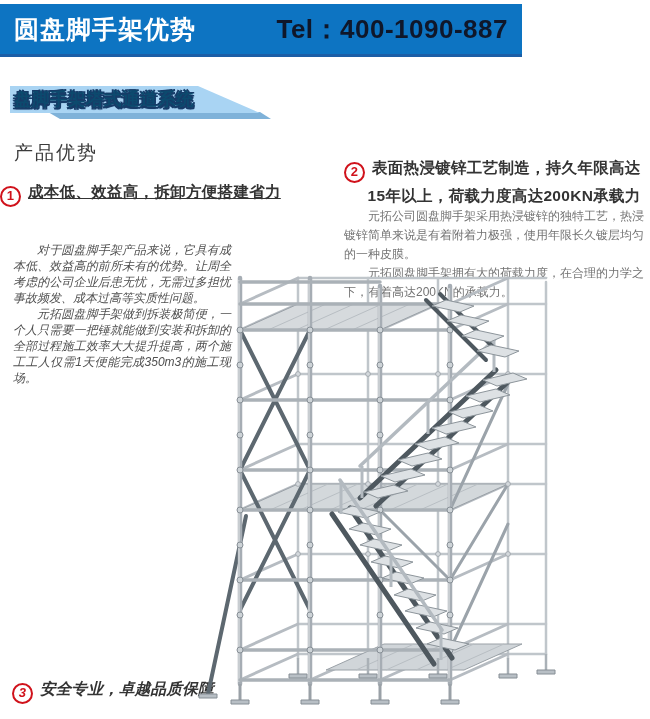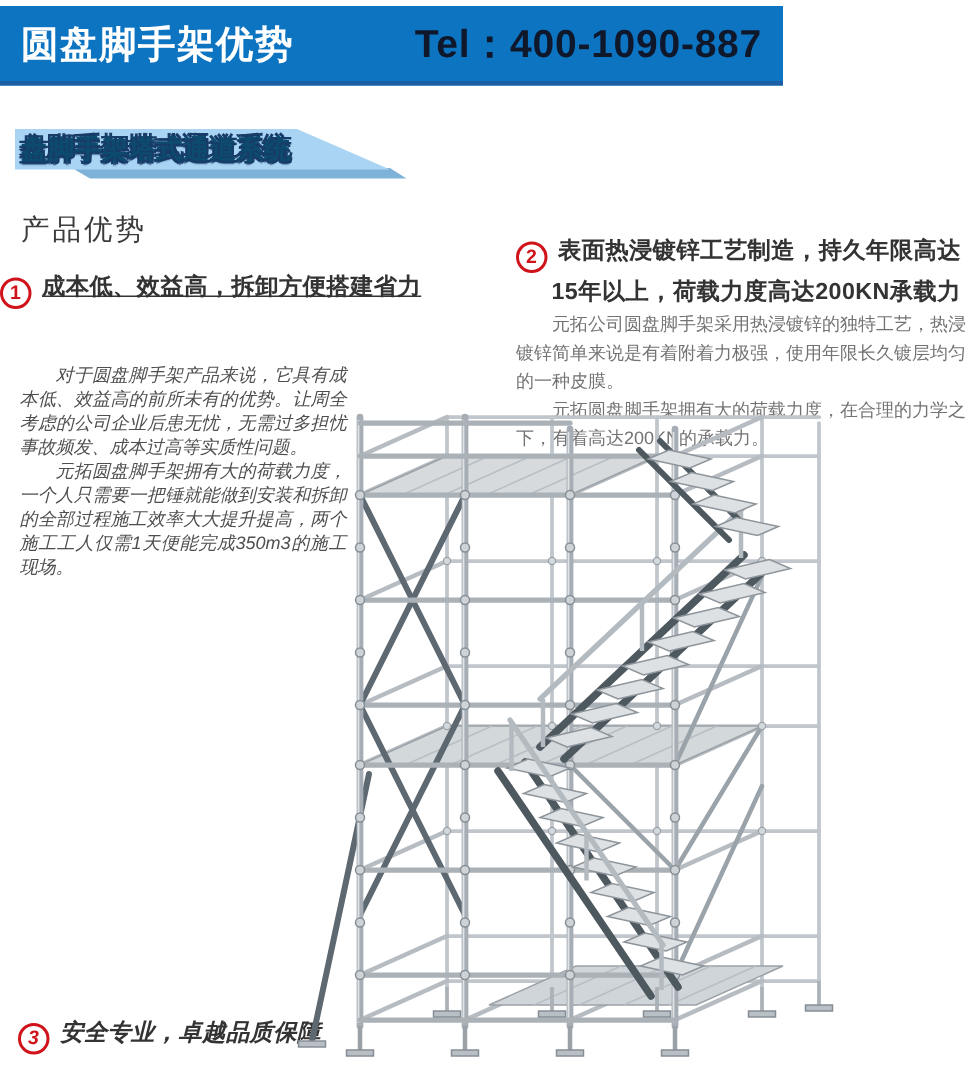--- a/index.html
+++ b/index.html
@@ -66,21 +66,21 @@
     <div><span class="badge">2</span><span>表面热浸镀锌工艺制造，持久年限高达</span></div>
     <div>15年以上，荷载力度高达200KN承载力</div>
   </div>
 
   <div class="adv-head adv3-head">
     <div><span class="badge">3</span><span>安全专业，卓越品质保障</span></div>
   </div>
 
   <div class="col-left">
     <p>对于圆盘脚手架产品来说，它具有成本低、效益高的前所未有的优势。让周全考虑的公司企业后患无忧，无需过多担忧事故频发、成本过高等实质性问题。</p>
-    <p>元拓圆盘脚手架拥有大的荷载力度，一个人只需要一把锤就能做到安装和拆卸的全部过程施工效率大大提升提高，两个施工工人仅需1天便能完成350m3的施工现场。</p>
+    <p>元拓圆盘脚手架做到拆装极简便，一个人只需要一把锤就能做到安装和拆卸的全部过程施工效率大大提升提高，两个施工工人仅需1天便能完成350m3的施工现场。</p>
   </div>
 
   <div class="col-right">
     <p>元拓公司圆盘脚手架采用热浸镀锌的独特工艺，热浸镀锌简单来说是有着附着力极强，使用年限长久镀层均匀的一种皮膜。</p>
     <p>元拓圆盘脚手架拥有大的荷载力度，在合理的力学之下，有着高达200KN的承载力。</p>
   </div>
 
   <svg class="photo" viewBox="0 0 588 453">
     <defs>
       <circle id="ros" r="3" fill="#cdd3d7" stroke="#878f96" stroke-width="1"></circle>

